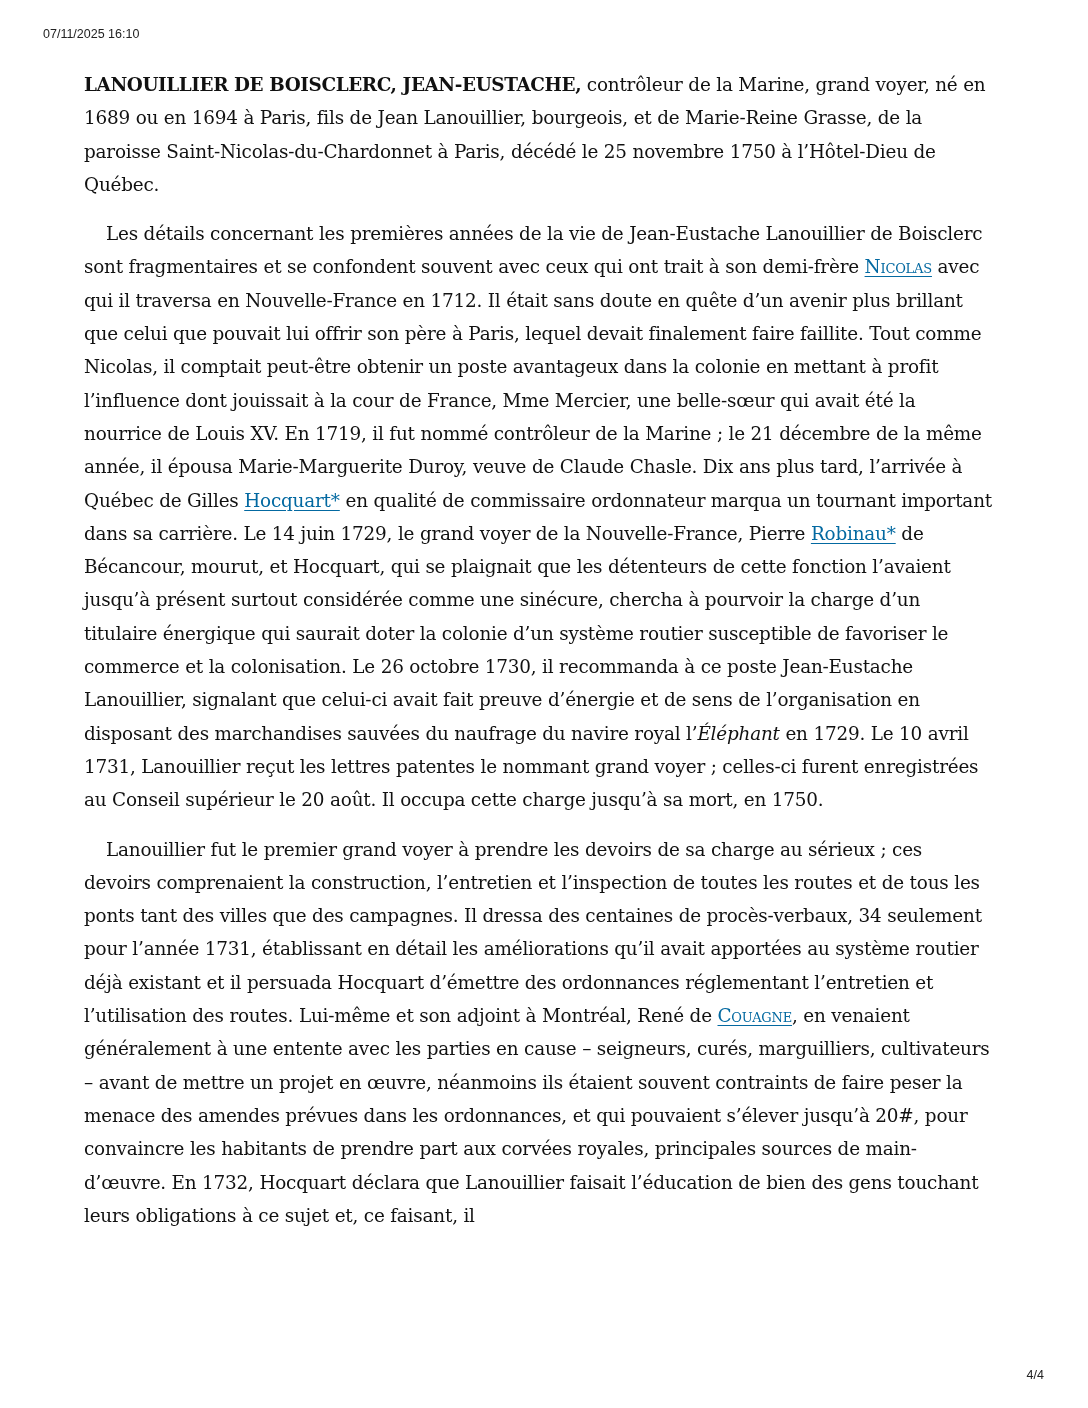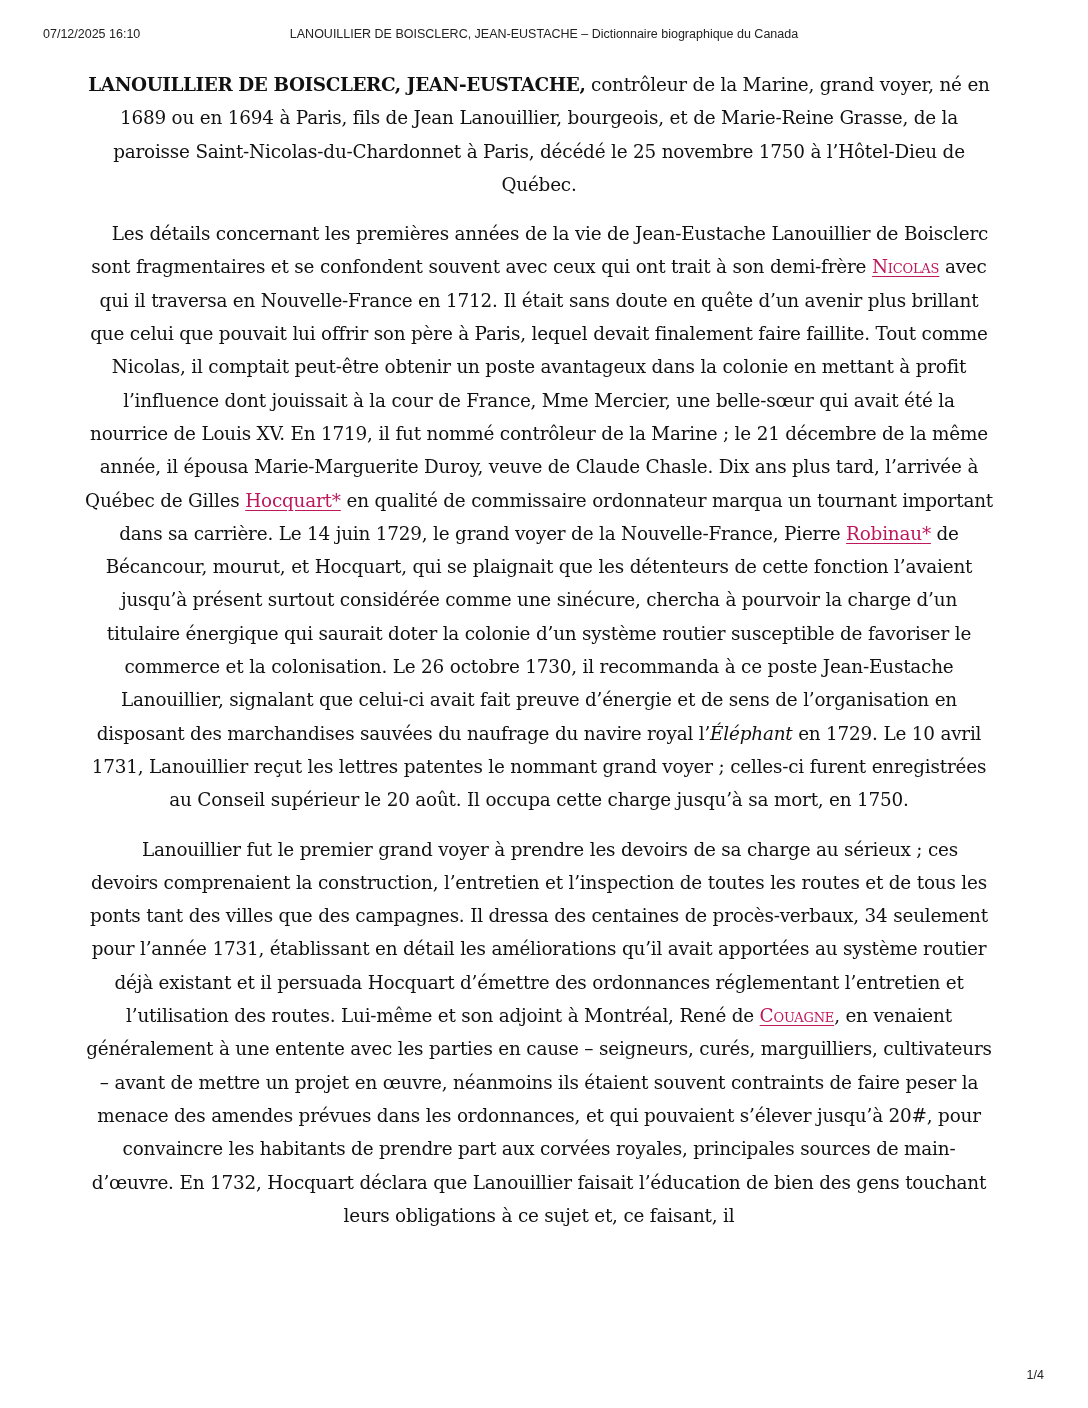--- a/index.html
+++ b/index.html
@@ -17,40 +17,39 @@
     .ph-title { position: absolute; left: 0; right: 0; text-align: center; }
     .pf-url { position: absolute; left: 43px; }
     .pf-page { position: absolute; right: 44px; }
 
     .article {
       position: absolute; left: 84px; top: 68px; width: 922px;
       font-family: "DejaVu Serif", serif;
       font-size: 18.4px; line-height: 33.3px; letter-spacing: -0.2px;
       color: #111;
     }
-    .article p { margin: 0 12px 16px 0; text-align: center; }
+    .article p { margin: 0 12px 16px 0; text-align: left; }
     .article p.indent { text-indent: 22px; }
     .article .bio-name { font-weight: bold; letter-spacing: -0.4px; }
     .article a {
-      color: #be185d; text-decoration: underline; text-underline-offset: 3px;
+      color: #0369a1; text-decoration: underline; text-underline-offset: 3px;
     }
     .smallcaps { font-variant: small-caps; }
     .article em { }
   </style>
 </head>
 <body>
 
 <div class="print-header">
-  <span class="ph-date">07/12/2025 16:10</span>
-  <span class="ph-title">LANOUILLIER DE BOISCLERC, JEAN-EUSTACHE – Dictionnaire biographique du Canada</span>
+  <span class="ph-date">07/11/2025 16:10</span>
 </div>
 
 <div class="article">
   <p><span class="bio-name">LANOUILLIER DE BOISCLERC, JEAN-EUSTACHE,</span><span> contrôleur de la Marine, grand voyer, né en 1689 ou en 1694 à Paris, fils de Jean Lanouillier, bourgeois, et de Marie-Reine Grasse, de la paroisse Saint-Nicolas-du-Chardonnet à Paris, décédé le 25 novembre 1750 à l’Hôtel-Dieu de Québec.</span></p>
 
   <p class="indent"><span>Les détails concernant les premières années de la vie de Jean-Eustache Lanouillier de Boisclerc sont fragmentaires et se confondent souvent avec ceux qui ont trait à son demi-frère </span><a class="smallcaps">Nicolas</a><span> avec qui il traversa en Nouvelle-France en 1712. Il était sans doute en quête d’un avenir plus brillant que celui que pouvait lui offrir son père à Paris, lequel devait finalement faire faillite. Tout comme Nicolas, il comptait peut-être obtenir un poste avantageux dans la colonie en mettant à profit l’influence dont jouissait à la cour de France, Mme Mercier, une belle-sœur qui avait été la nourrice de Louis XV. En 1719, il fut nommé contrôleur de la Marine ; le 21 décembre de la même année, il épousa Marie-Marguerite Duroy, veuve de Claude Chasle. Dix ans plus tard, l’arrivée à Québec de Gilles </span><a>Hocquart*</a><span> en qualité de commissaire ordonnateur marqua un tournant important dans sa carrière. Le 14 juin 1729, le grand voyer de la Nouvelle-France, Pierre </span><a>Robinau*</a><span> de Bécancour, mourut, et Hocquart, qui se plaignait que les détenteurs de cette fonction l’avaient jusqu’à présent surtout considérée comme une sinécure, chercha à pourvoir la charge d’un titulaire énergique qui saurait doter la colonie d’un système routier susceptible de favoriser le commerce et la colonisation. Le 26 octobre 1730, il recommanda à ce poste Jean-Eustache Lanouillier, signalant que celui-ci avait fait preuve d’énergie et de sens de l’organisation en disposant des marchandises sauvées du naufrage du navire royal l’</span><em>Éléphant</em><span> en 1729. Le 10 avril 1731, Lanouillier reçut les lettres patentes le nommant grand voyer ; celles-ci furent enregistrées au Conseil supérieur le 20 août. Il occupa cette charge jusqu’à sa mort, en 1750.</span></p>
 
   <p class="indent"><span>Lanouillier fut le premier grand voyer à prendre les devoirs de sa charge au sérieux ; ces devoirs comprenaient la construction, l’entretien et l’inspection de toutes les routes et de tous les ponts tant des villes que des campagnes. Il dressa des centaines de procès-verbaux, 34 seulement pour l’année 1731, établissant en détail les améliorations qu’il avait apportées au système routier déjà existant et il persuada Hocquart d’émettre des ordonnances réglementant l’entretien et l’utilisation des routes. Lui-même et son adjoint à Montréal, René de </span><a class="smallcaps">Couagne</a><span>, en venaient généralement à une entente avec les parties en cause – seigneurs, curés, marguilliers, cultivateurs – avant de mettre un projet en œuvre, néanmoins ils étaient souvent contraints de faire peser la menace des amendes prévues dans les ordonnances, et qui pouvaient s’élever jusqu’à 20#, pour convaincre les habitants de prendre part aux corvées royales, principales sources de main-d’œuvre. En 1732, Hocquart déclara que Lanouillier faisait l’éducation de bien des gens touchant leurs obligations à ce sujet et, ce faisant, il</span></p>
 </div>
 
 <div class="print-footer">
-  <span class="pf-page">1/4</span>
+  <span class="pf-page">4/4</span>
 </div>
 
 </body></html>

